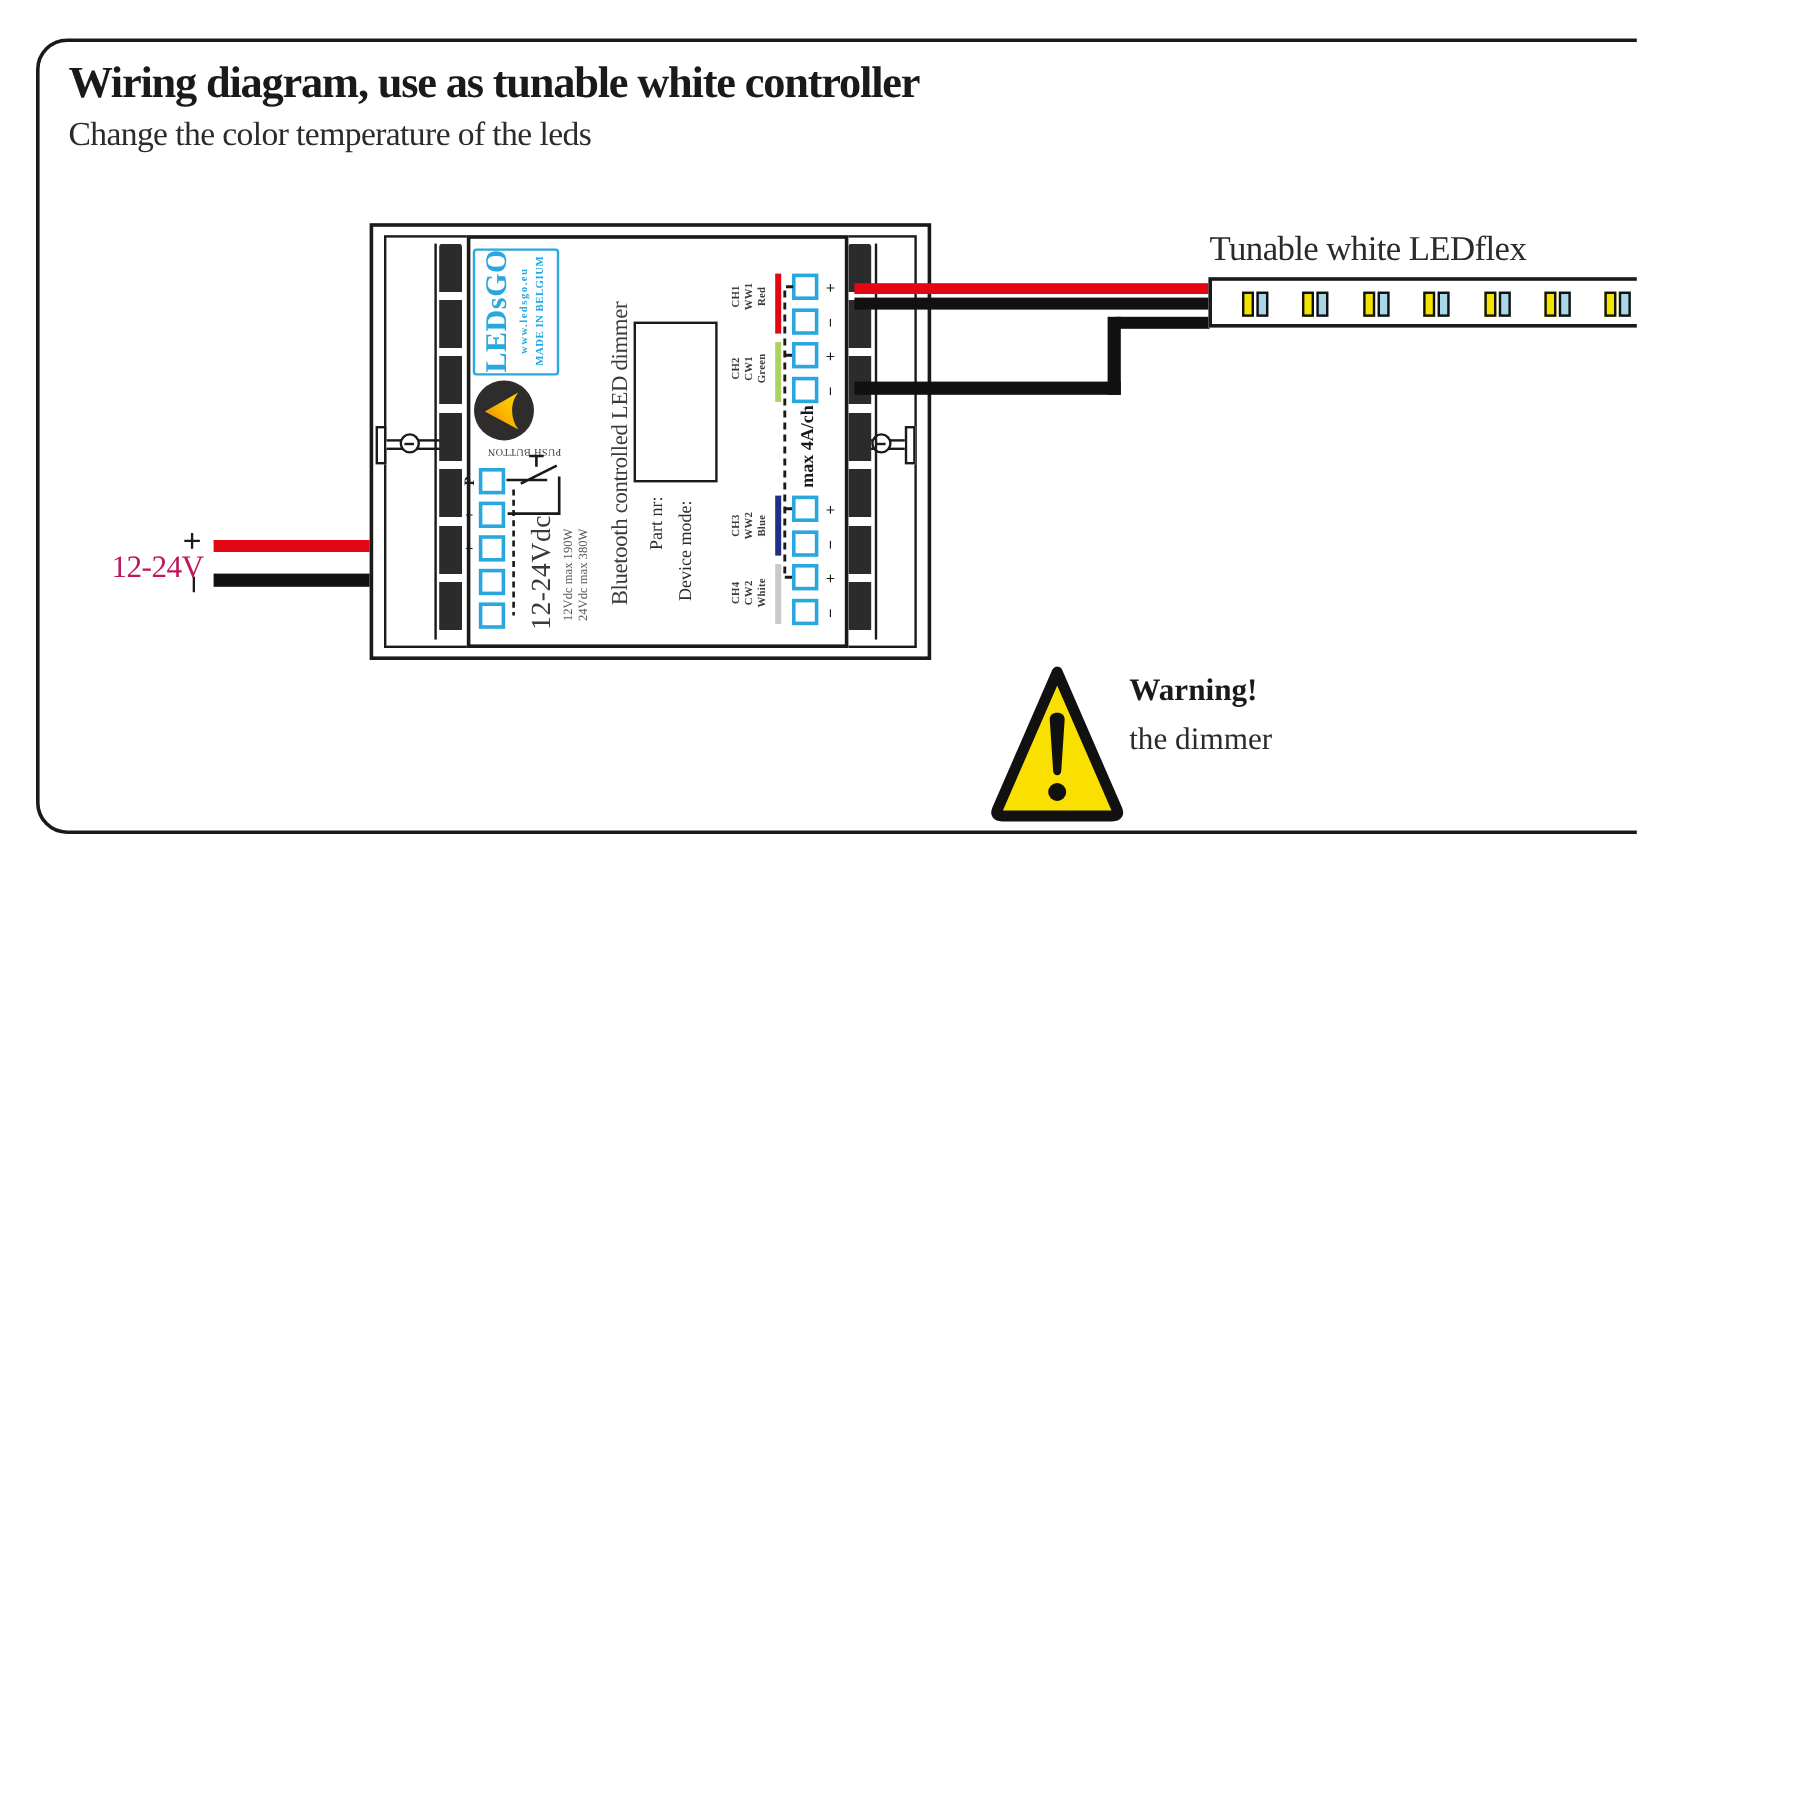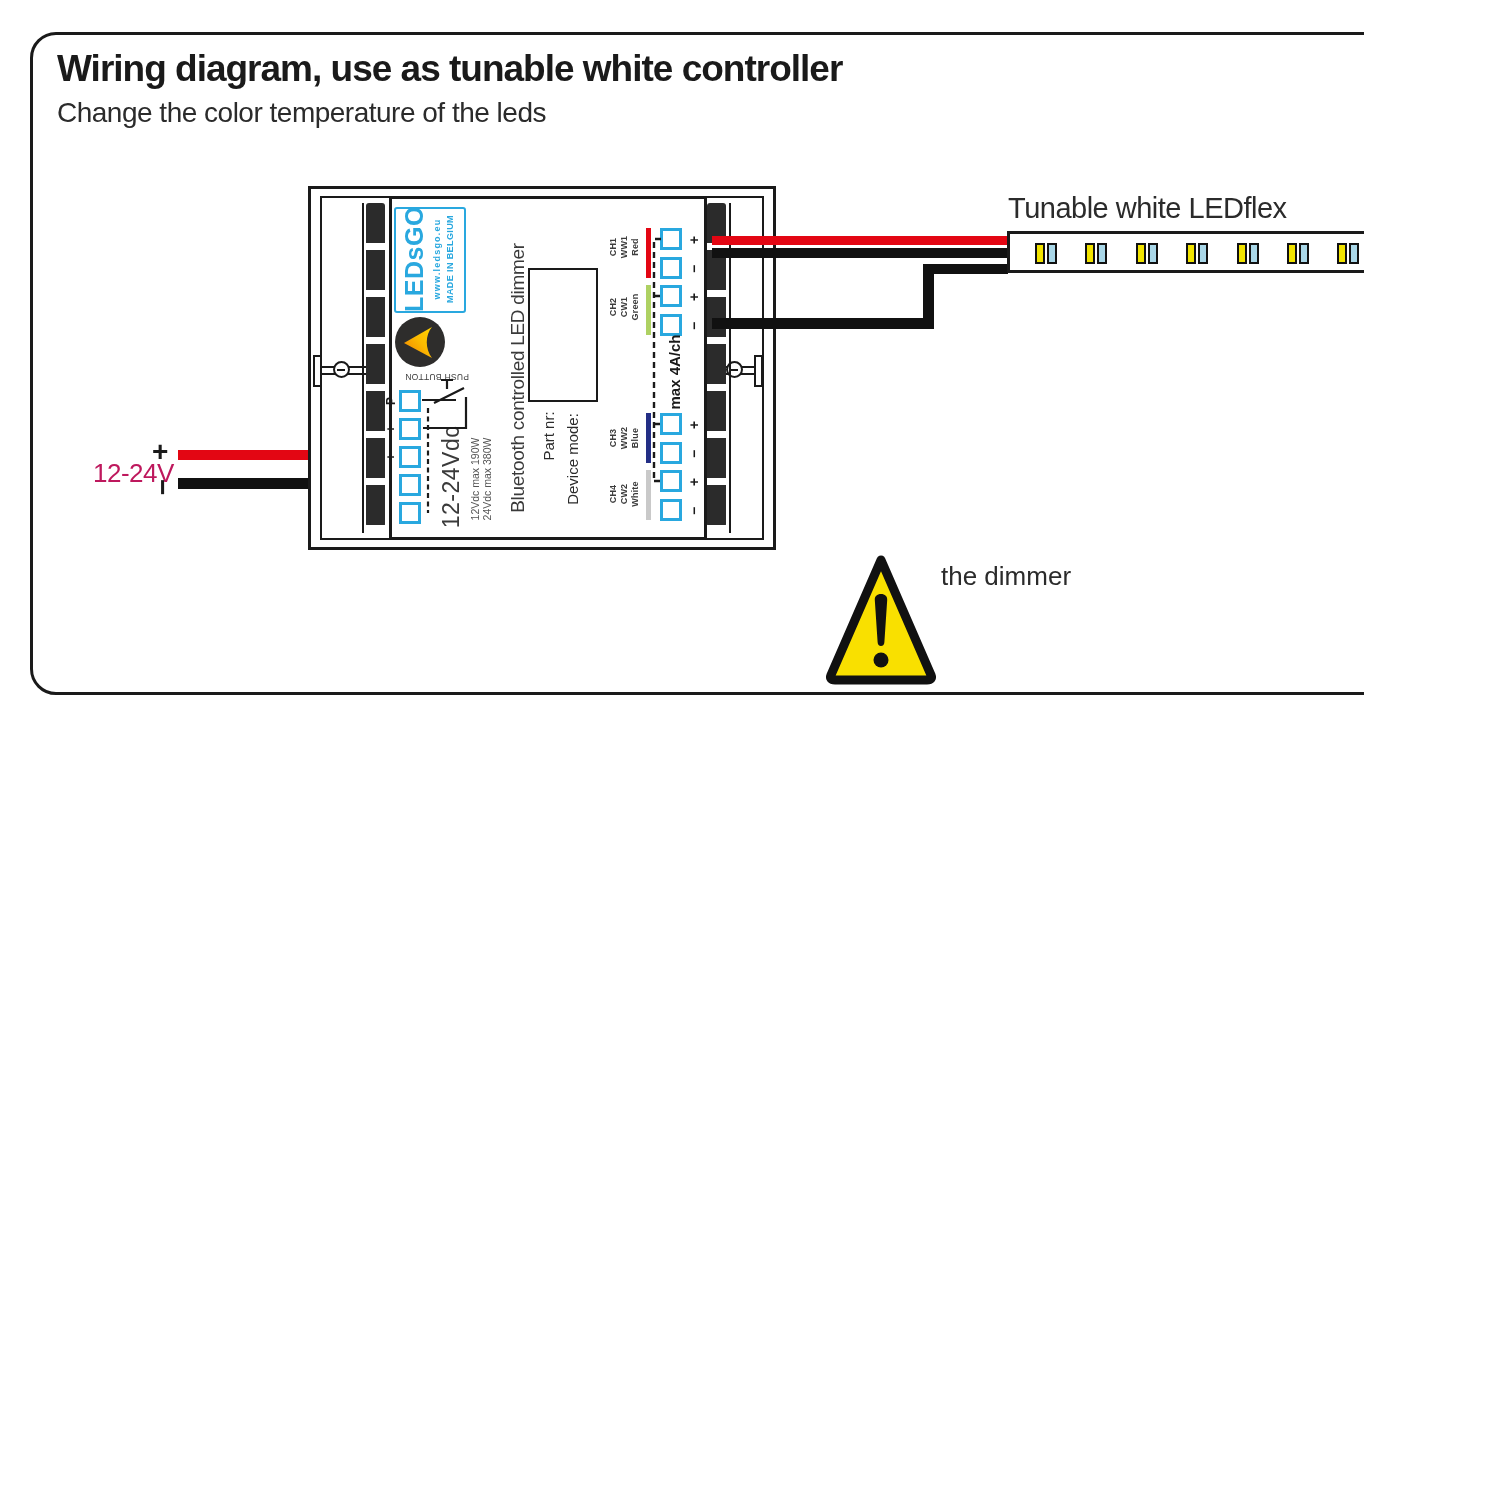--- a/index.html
+++ b/index.html
@@ -1,17 +1,17 @@
 <!DOCTYPE html>
 <html><head>
 <meta charset="utf-8">
 <style>
   html,body{margin:0;padding:0;background:#fff;}
   #stage{position:relative;width:1364px;height:1500px;background:#fff;overflow:hidden;
-         font-family:Liberation Sans, sans-serif;color:#1a1a1a;}
+         font-family:Liberation Serif, serif;color:#1a1a1a;}
   .abs{position:absolute;box-sizing:border-box;}
   .rot{position:absolute;transform:translate(-50%,-50%) rotate(-90deg);white-space:nowrap;line-height:1;}
   .rot180{position:absolute;transform:translate(-50%,-50%) rotate(180deg);white-space:nowrap;line-height:1;}
   .frame{border:3px solid #1a1a1a;border-radius:26px;}
   .title{font-size:37px;font-weight:700;letter-spacing:-1px;}
   .subtitle{font-size:28px;letter-spacing:-0.5px;color:#2b2b2b;}
   .enc-outer{border:3px solid #1a1a1a;background:#fff;}
   .enc-inner{border:2px solid #1a1a1a;background:#fff;}
   .label-area{border:3px solid #1a1a1a;background:#fff;}
   .comb{background:repeating-linear-gradient(to bottom,#2b2b2b 0px 40px,#ffffff 40px 47px);border-radius:3px;}
@@ -206,16 +206,17 @@
         <div class="led-cell" style="background: rgb(169, 215, 232);"></div>
       </div>
     </div>
 
   <svg class="abs" style="left:822px;top:550px;" width="118" height="136" viewBox="0 0 118 136">
     <path d="M59,10 L109,125 Q111,130 105,130 L13,130 Q7,130 9,125 Z" fill="#f9e000" stroke="#111" stroke-width="9" stroke-linejoin="round"></path>
     <path d="M59,44 C63,44 65.5,46.5 65.2,50 L62.4,92 C62.3,94.5 61,96 59,96 C57,96 55.7,94.5 55.6,92 L52.8,50 C52.5,46.5 55,44 59,44 Z" fill="#111"></path>
     <circle cx="59" cy="110" r="7.5" fill="#111"></circle>
   </svg>
   <div class="abs" style="left:941px;top:560px;">
+    <p class="warn-title">Warning!</p>
     <div class="warn-line">the dimmer</div>
   </div>
 
 </div>
 
 </body></html>

